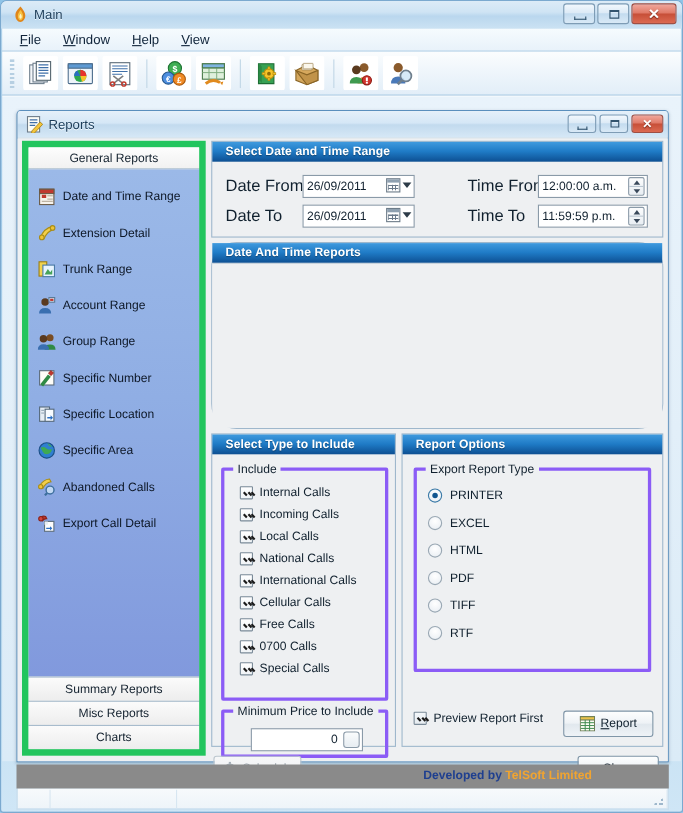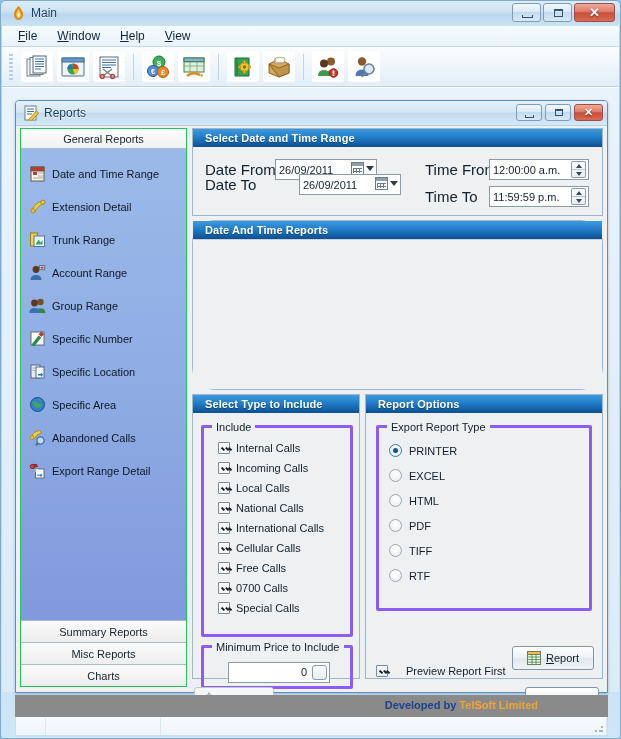--- a/index.html
+++ b/index.html
@@ -159,21 +159,21 @@
   #reports-win-btns .x-glyph { font-size:11px; top:1px; }
 
   #reports-body {
     position:absolute; left:0; top:25px; width:591px; height:566px;
     background:#eef0f2;
   }
 
   
   #sidebar {
     position:absolute; left:4px; top:2px; width:167px; height:559px;
-    border:1px solid #22c55e; background:#f3f3f3;
+    border:6px solid #22c55e; background:#f3f3f3;
     display:flex; flex-direction:column;
   }
   .sb-header {
     height:20px; flex:0 0 20px;
     background:linear-gradient(180deg,#fdfdfd 0%,#f1f1f1 100%);
     border-bottom:1px solid #a8bccd;
     display:flex; align-items:center; justify-content:center;
     font-size:11px; color:#14222f; cursor:pointer;
   }
   .sb-footer {
@@ -318,21 +318,21 @@
     font-size:11px; color:#10202e; text-align:right;
     padding-right:22px; line-height:19px; cursor:text;
   }
   #minprice-spin {
     position:absolute; right:2px; top:2px; width:15px; height:15px;
     border:1px solid #8a9aa8; border-radius:3px;
     background:linear-gradient(180deg,#fafcfd 0%,#e7edf2 100%);
     cursor:pointer;
   }
 
-  #preview-row { position:absolute; left:10px; bottom:1px; display:flex; align-items:flex-end; gap:18px; cursor:pointer; }
+  #preview-row { position:absolute; left:10px; bottom:19px; display:flex; align-items:flex-end; gap:6px; cursor:pointer; }
   .chk.tri { background:linear-gradient(180deg,#f4f7fa 0%,#e6ecf1 100%); }
 </style>
 </head>
 <body>
 
 <div id="app-frame">
 
   <div id="main-titlebar">
     <svg id="main-title-icon" viewBox="0 0 17 17">
       <path d="M8.5 1 C6 4 4 5.5 4 9.2 C4 12.4 6 15 8.5 15 C11 15 13 12.4 13 9.2 C13 6 11.2 4.6 9.8 2.2 Z" fill="#e0861a"></path>
@@ -618,21 +618,21 @@
           </div>
 
           <div class="sb-item">
             <svg class="sb-ico" viewBox="0 0 17 17">
               <path d="M2 4 q2.5 -2.5 5.5 -1.5 l1 2 q-2.5 0 -4 2 z" fill="#c0382f" stroke="#8a2118"></path>
               <circle cx="3.2" cy="4.6" r="2" fill="#d2483c" stroke="#8a2118"></circle>
               <rect x="6.5" y="7" width="8.5" height="9" fill="#fdfdfd" stroke="#5f6f7d"></rect>
               <path d="M6.5 7 l3 0 0 3 -3 0 z" fill="#e7eef5"></path>
               <path d="M8 12.8 l3.5 0 0 -1.4 2 1.9 -2 1.9 0 -1.4 -3.5 0 z" fill="#2a6fc4"></path>
             </svg>
-            <span class="sb-lbl">Export Range Detail</span>
+            <span class="sb-lbl">Export Call Detail</span>
           </div>
 
         </div>
 
         <div class="sb-footer">
           <span>Summary Reports</span>
         </div>
         <div class="sb-footer">
           <span>Misc Reports</span>
         </div>
@@ -649,21 +649,21 @@
             <div class="field-lbl" style="width:70px;">Date From</div>
             <div class="inp-box" style="width:102px;">
               <span class="txt">26/09/2011</span>
               <span class="dt-drop">
                 <span class="cal-ico"></span>
                 <span class="tri-down"></span>
               </span>
             </div>
           </div>
 
-          <div class="field-row" style="left:12px; top:27px;gap:24px;">
+          <div class="field-row" style="left:12px; top:39px;">
             <div class="field-lbl" style="width:70px;">Date To</div>
             <div class="inp-box" style="width:102px;">
               <span class="txt">26/09/2011</span>
               <span class="dt-drop">
                 <span class="cal-ico"></span>
                 <span class="tri-down"></span>
               </span>
             </div>
           </div>
 

